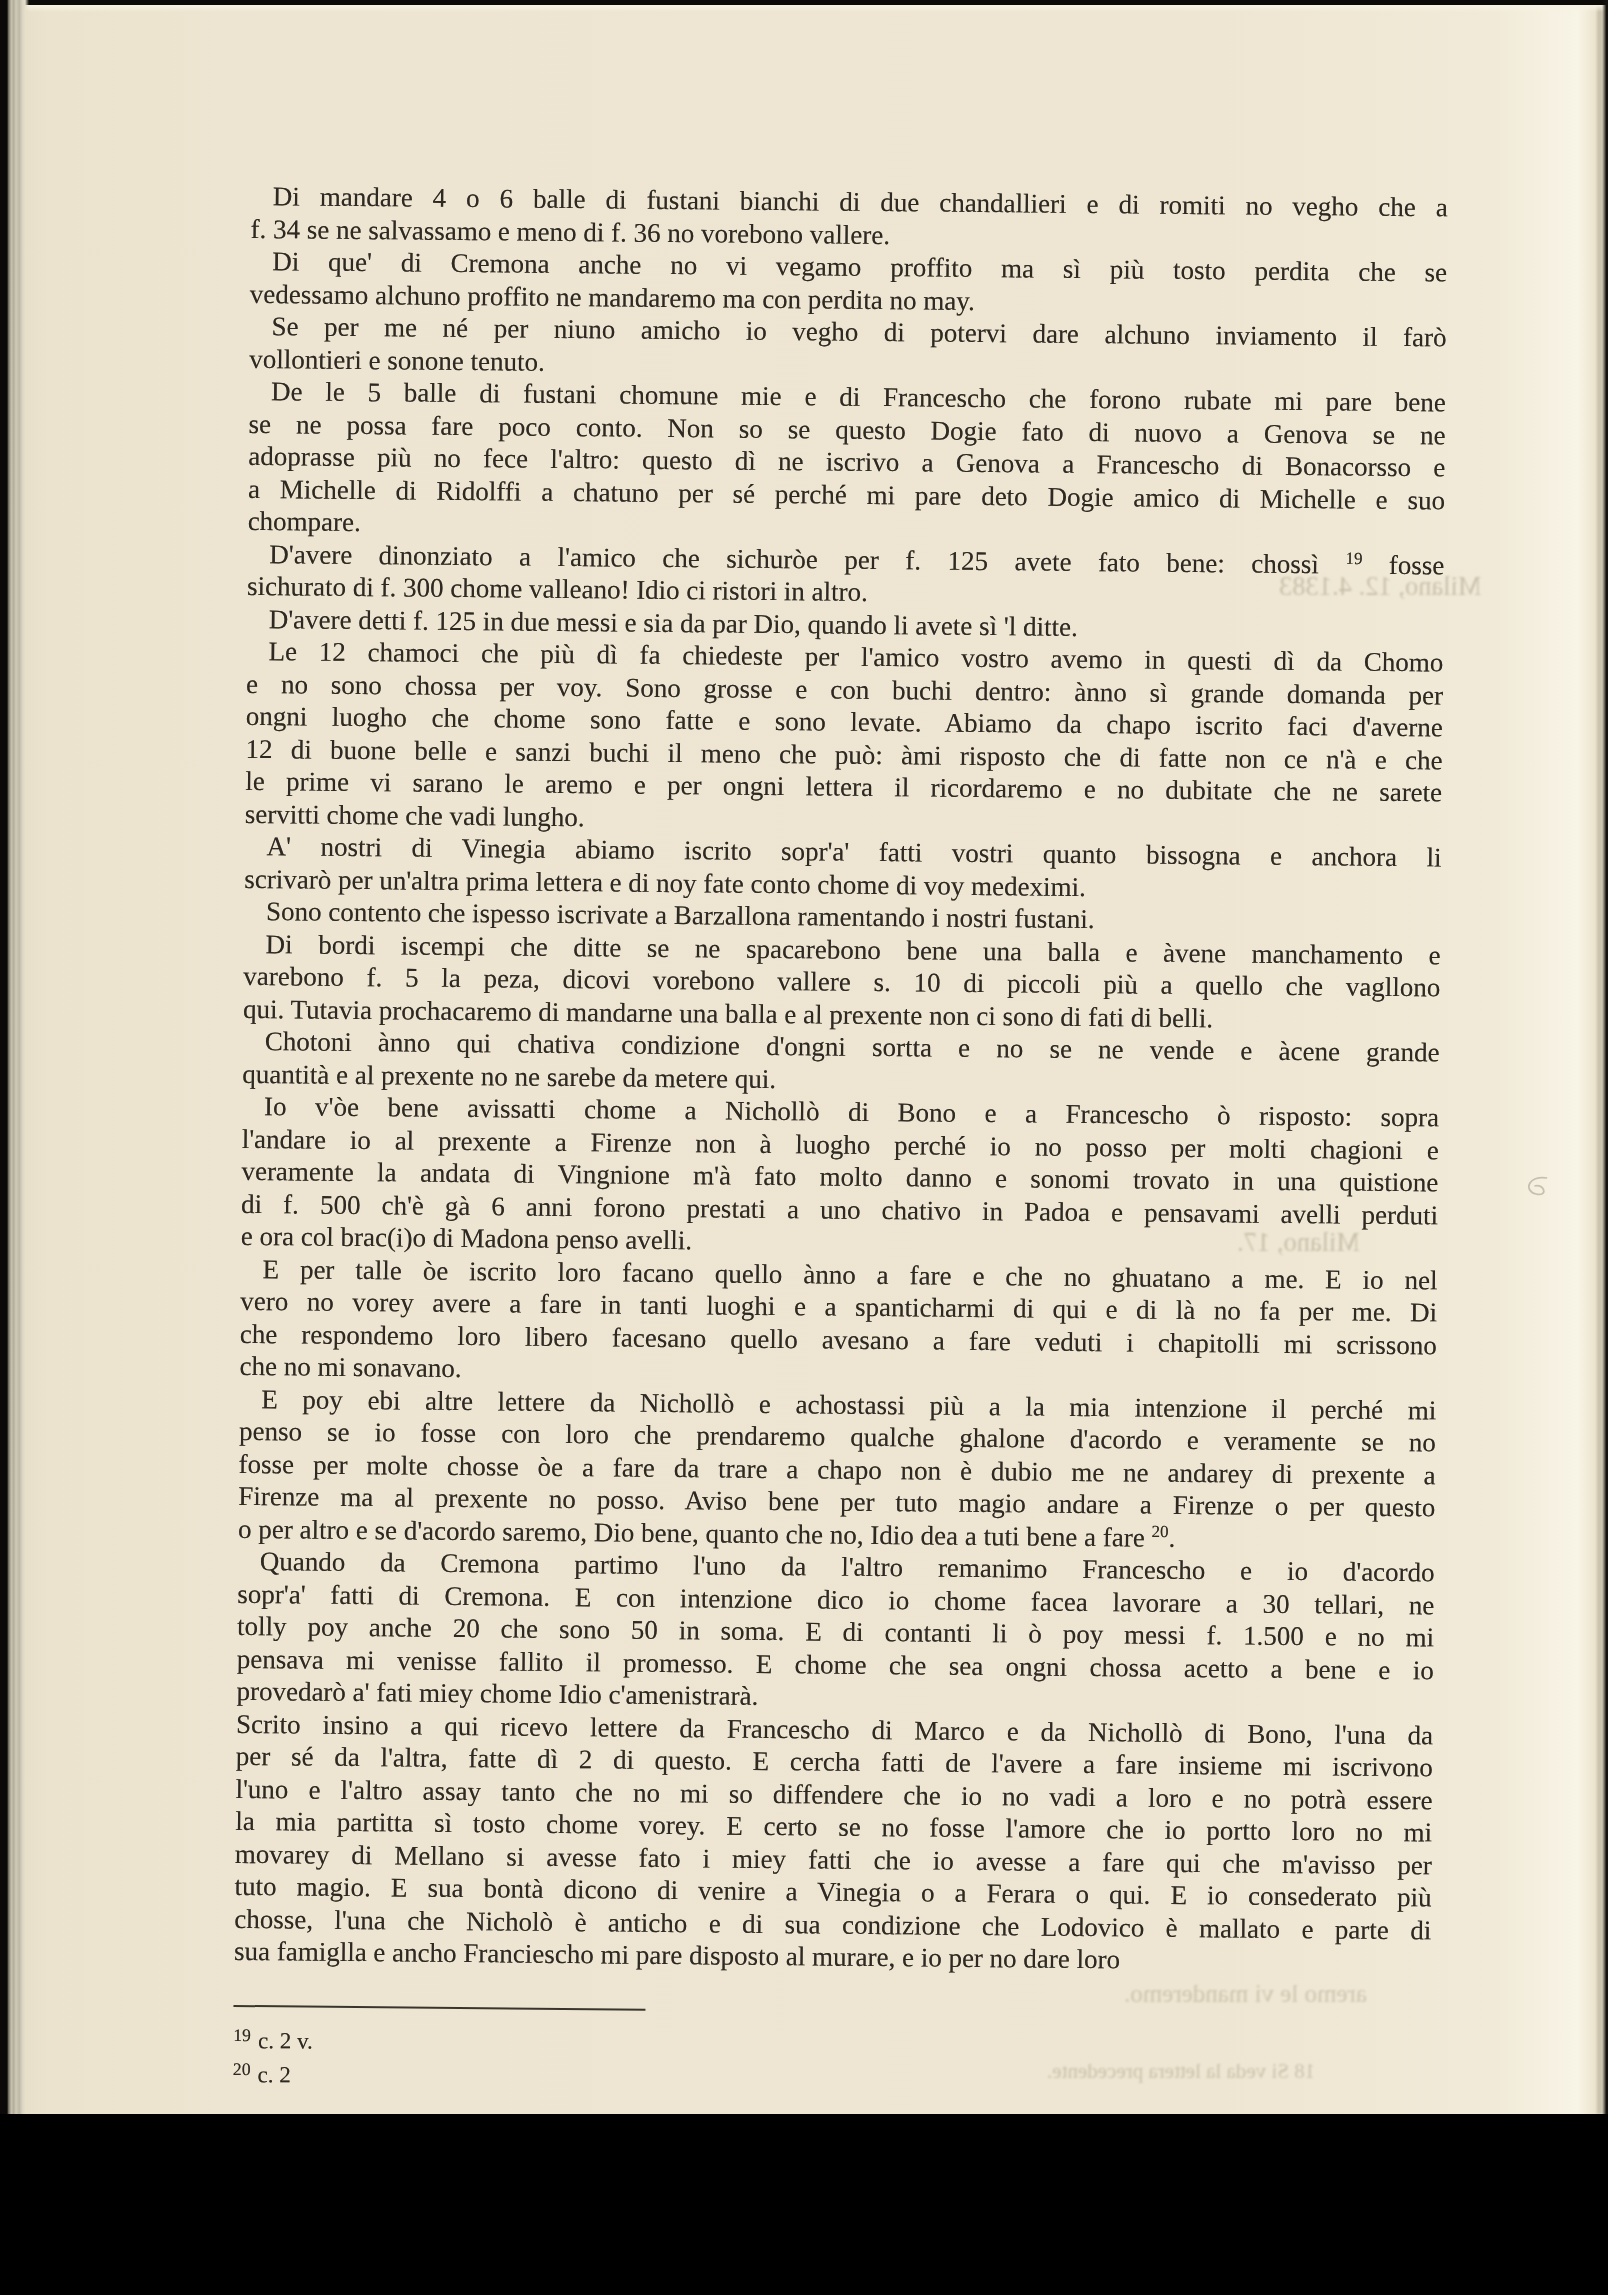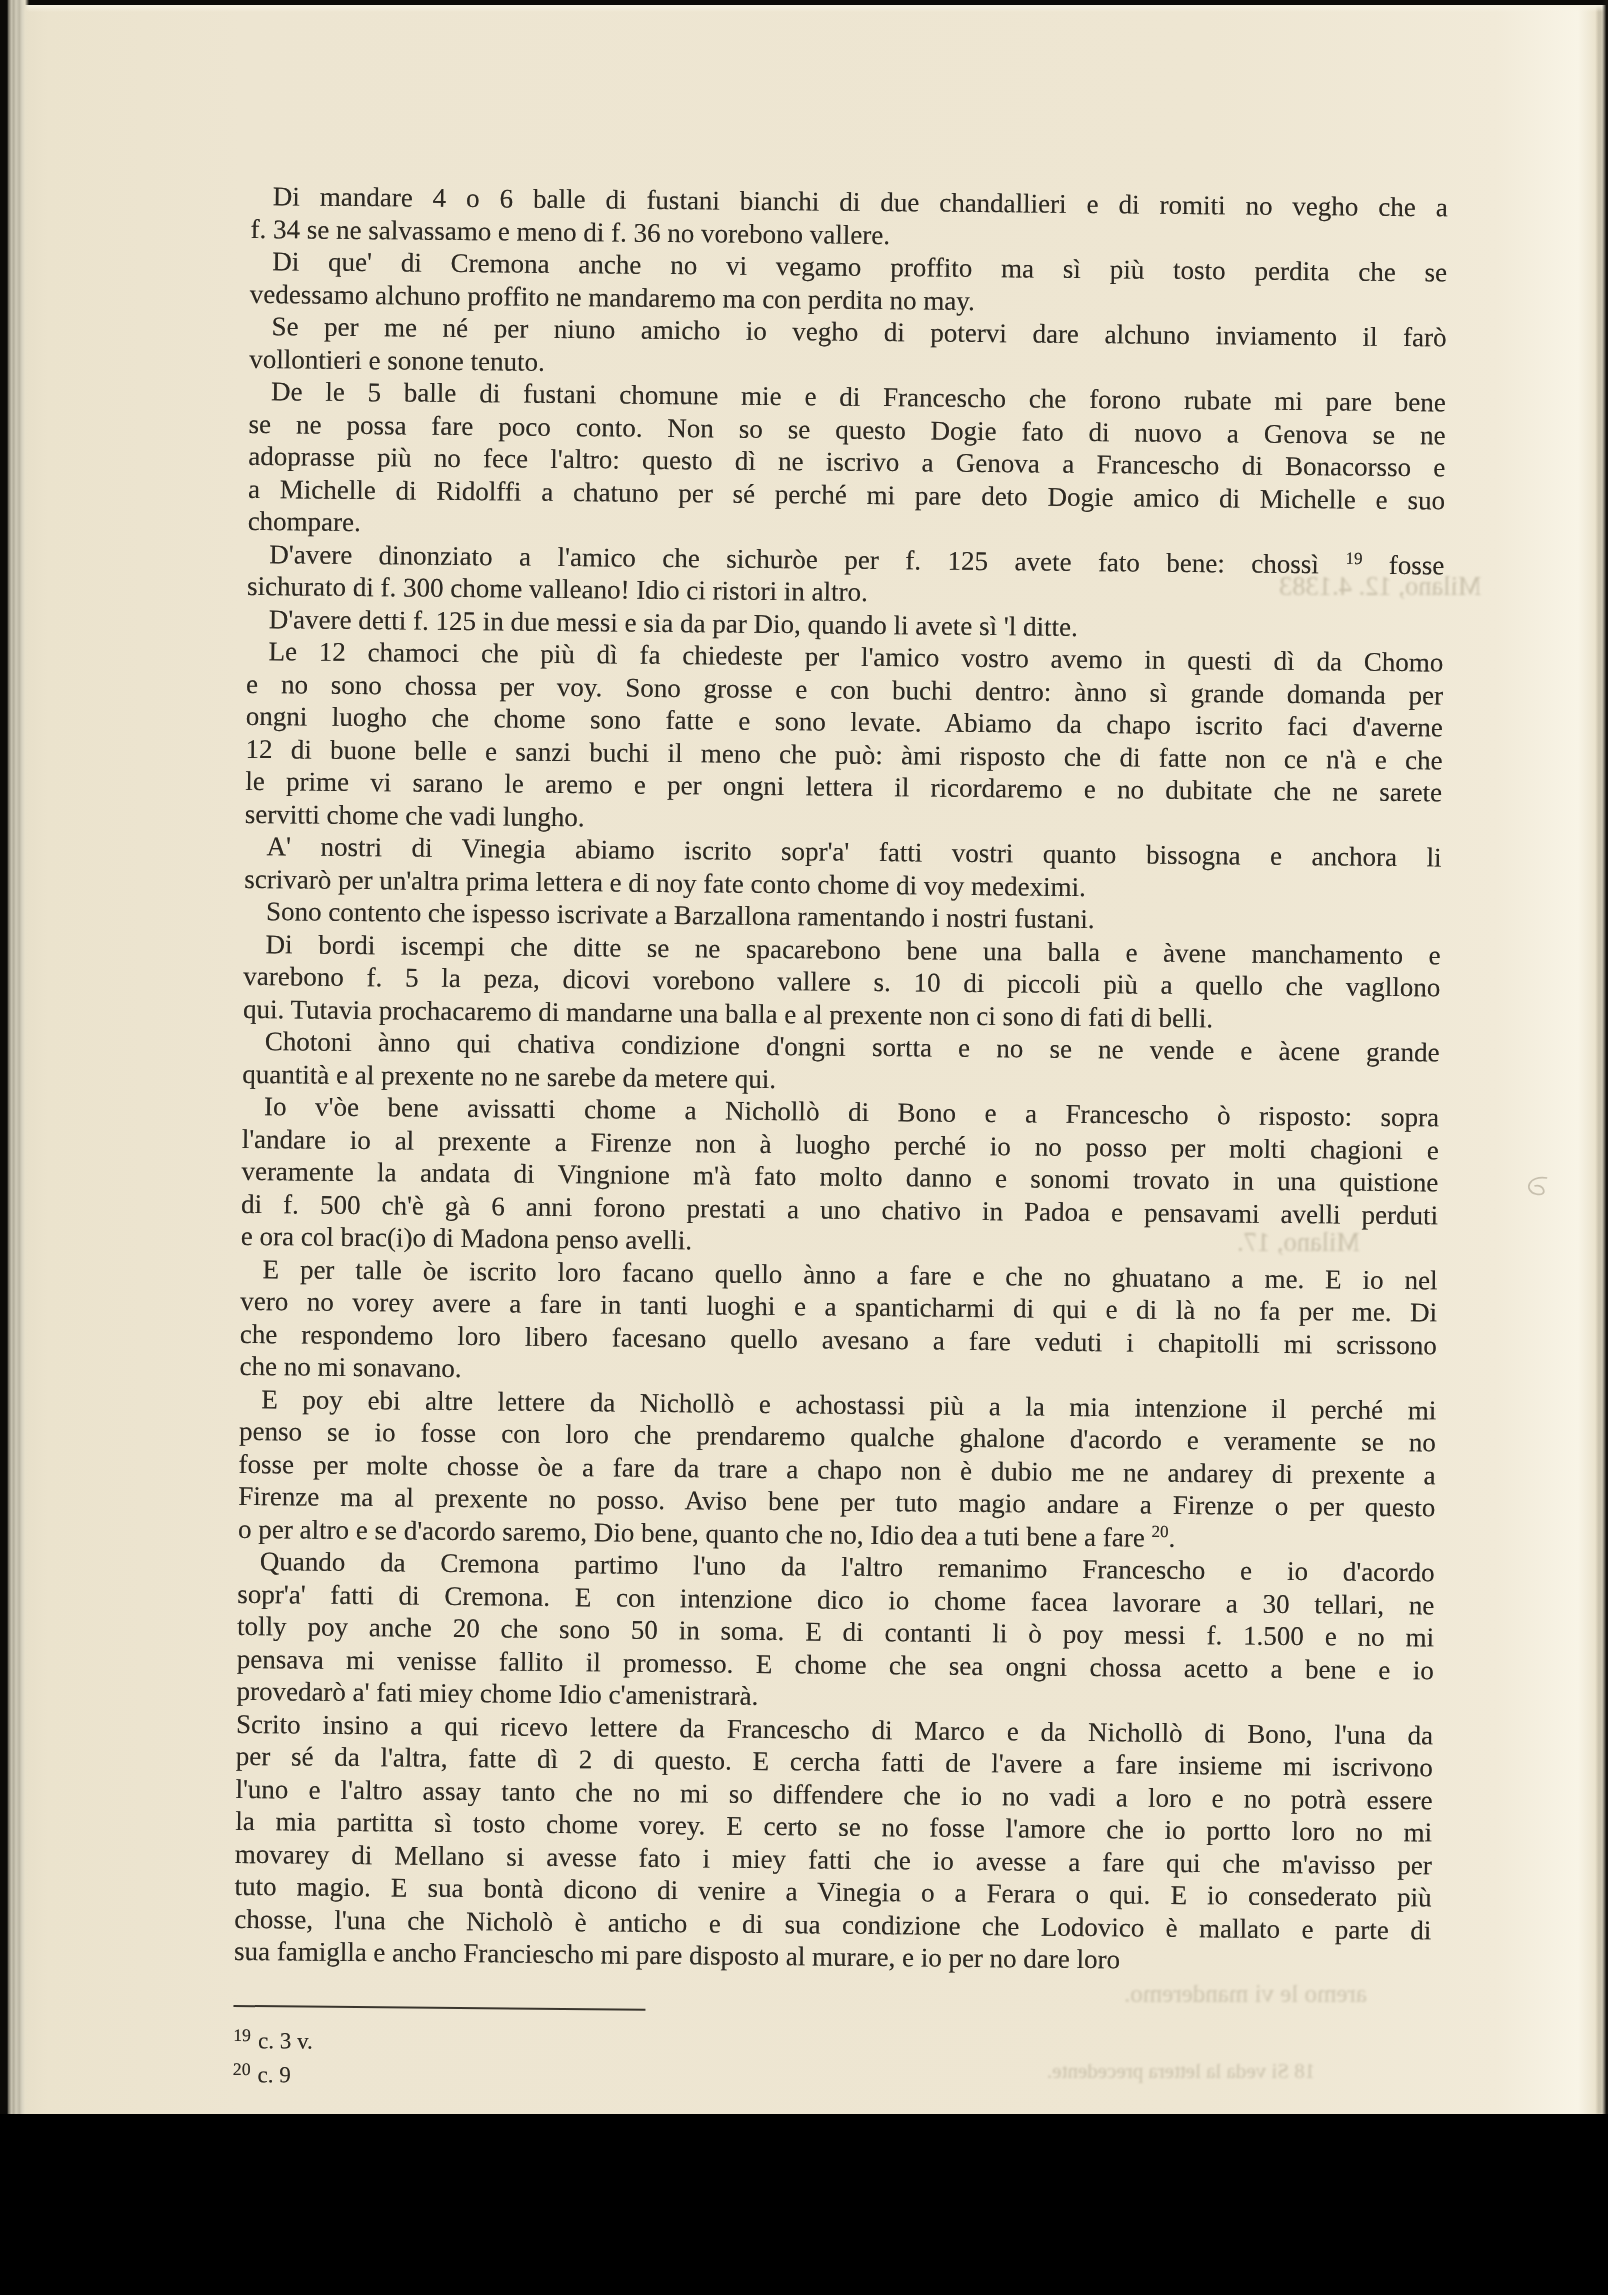--- a/index.html
+++ b/index.html
@@ -147,23 +147,23 @@
           <div class="line">movarey di Mellano si avesse fato i miey fatti che io avesse a fare qui che m'avisso per</div>
           <div class="line">tuto magio. E sua bontà dicono di venire a Vinegia o a Ferara o qui. E io consederato più</div>
           <div class="line">chosse, l'una che Nicholò è anticho e di sua condizione che Lodovico è mallato e parte di</div>
           <div class="line end">sua famiglla e ancho Franciescho mi pare disposto al murare, e io per no dare loro</div>
         </div>
       </div>
 
     <div class="fnrule"></div>
 
     <div class="fn">
-      <sup>19</sup><span>c. 3 v.</span>
+      <sup>19</sup><span>c. 2 v.</span>
     </div>
     <div class="fn">
-      <sup>20</sup><span>c. 9</span>
+      <sup>20</sup><span>c. 2</span>
     </div>
 
     <div class="pagenum">14</div>
   </div>
 
 </div>
 
 
 </body></html>

